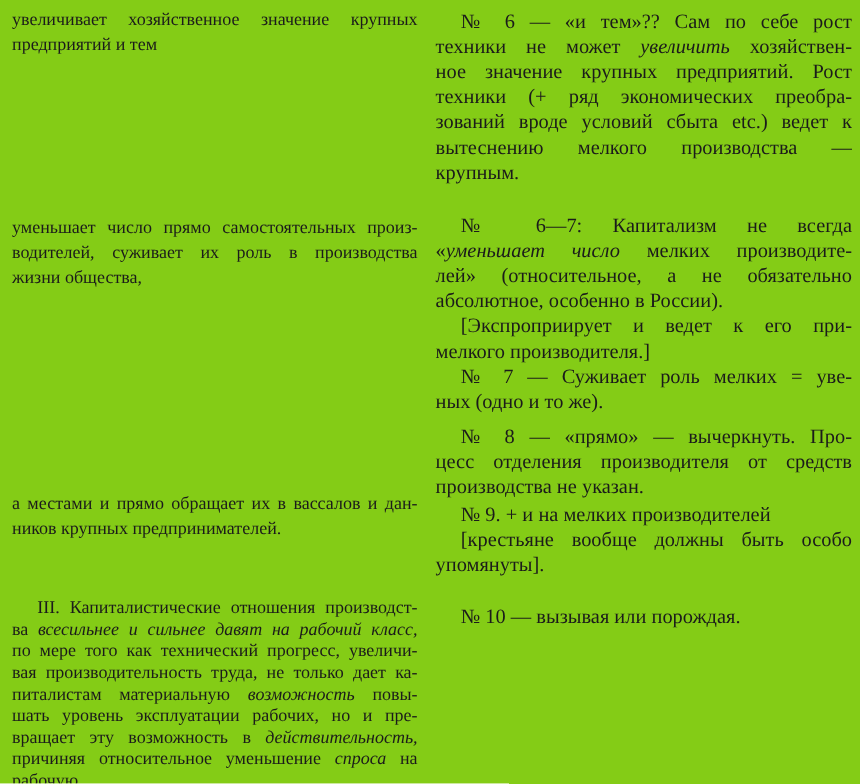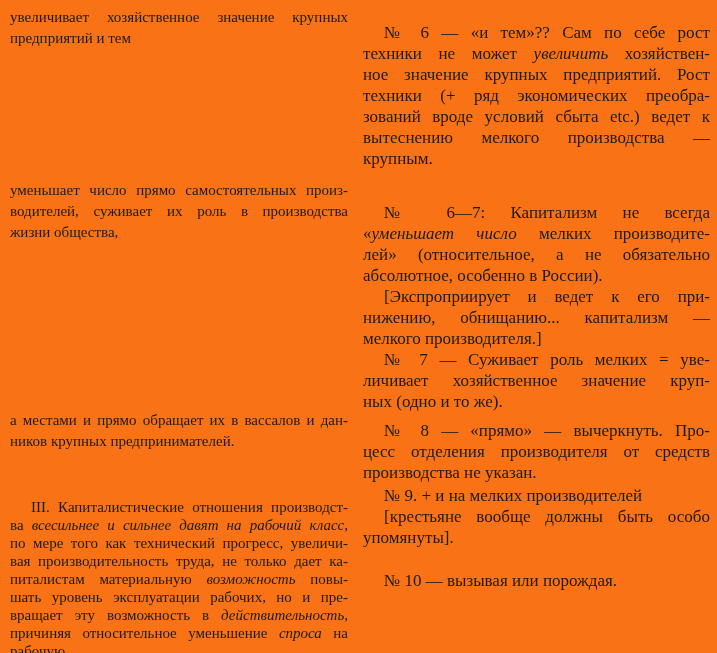--- a/index.html
+++ b/index.html
@@ -5,21 +5,21 @@
   html, body {
     margin: 0;
     padding: 0;
     background: #ffffff;
   }
   .page {
     position: relative;
     width: 717px;
     height: 653px;
     overflow: hidden;
-    background: #f97316;
+    background: #84cc16;
     font-family: "Liberation Serif", serif;
     color: #1b1b1b;
     -webkit-font-smoothing: antialiased;
   }
   .line {
     text-align: justify;
     text-align-last: justify;
     line-height: 21px;
     white-space: normal;
   }
@@ -29,23 +29,23 @@
 
   
   .lb { position: absolute; left: 10px; width: 338px; font-size: 15px; }
   .b1 { top: 7px; }
   .b2 { top: 180px; }
   .b3 { top: 410px; }
   .b4 { top: 498px; }
   .b4 .line { line-height: 18px; }
 
   
-  .rc { position: absolute; left: 363px; top: 22px; width: 347px; font-size: 17px; }
+  .rc { position: absolute; left: 363px; top: 7px; width: 347px; font-size: 17px; }
   .para { margin: 0; }
-  .r2 { margin-top: 33px; }
+  .r2 { margin-top: 23px; }
   .r5 { margin-top: 8px; }
   .r6 { margin-top: 4px; }
   .r7 { margin-top: 2px; }
   .r9 { margin-top: 22px; }
 </style>
 </head>
 <body>
 
 <div class="page">
 
@@ -87,26 +87,24 @@
         <div class="line last"><span>крупным.</span></div>
       </div>
     <div class="para r2">
         <div class="line ind"><span>№ 6—7: Капитализм не всегда</span></div>
         <div class="line"><span>«</span><span class="it">уменьшает число</span><span> мелких производите-</span></div>
         <div class="line"><span>лей» (относительное, а не обязательно</span></div>
         <div class="line last"><span>абсолютное, особенно в России).</span></div>
       </div>
     <div class="para r3">
         <div class="line ind"><span>[Экспроприирует и ведет к его при-</span></div>
-        <div class="line"><span>нижению, обнищанию... капитализм —</span></div>
         <div class="line last"><span>мелкого производителя.]</span></div>
       </div>
     <div class="para r4">
         <div class="line ind"><span>№ 7 — Суживает роль мелких = уве-</span></div>
-        <div class="line"><span>личивает хозяйственное значение круп-</span></div>
         <div class="line last"><span>ных (одно и то же).</span></div>
       </div>
     <div class="para r5">
         <div class="line ind"><span>№ 8 — «прямо» — вычеркнуть. Про-</span></div>
         <div class="line"><span>цесс отделения производителя от средств</span></div>
         <div class="line last"><span>производства не указан.</span></div>
       </div>
     <div class="para r7">
         <div class="line last ind"><span>№ 9. + и на мелких производителей</span></div>
       </div>

